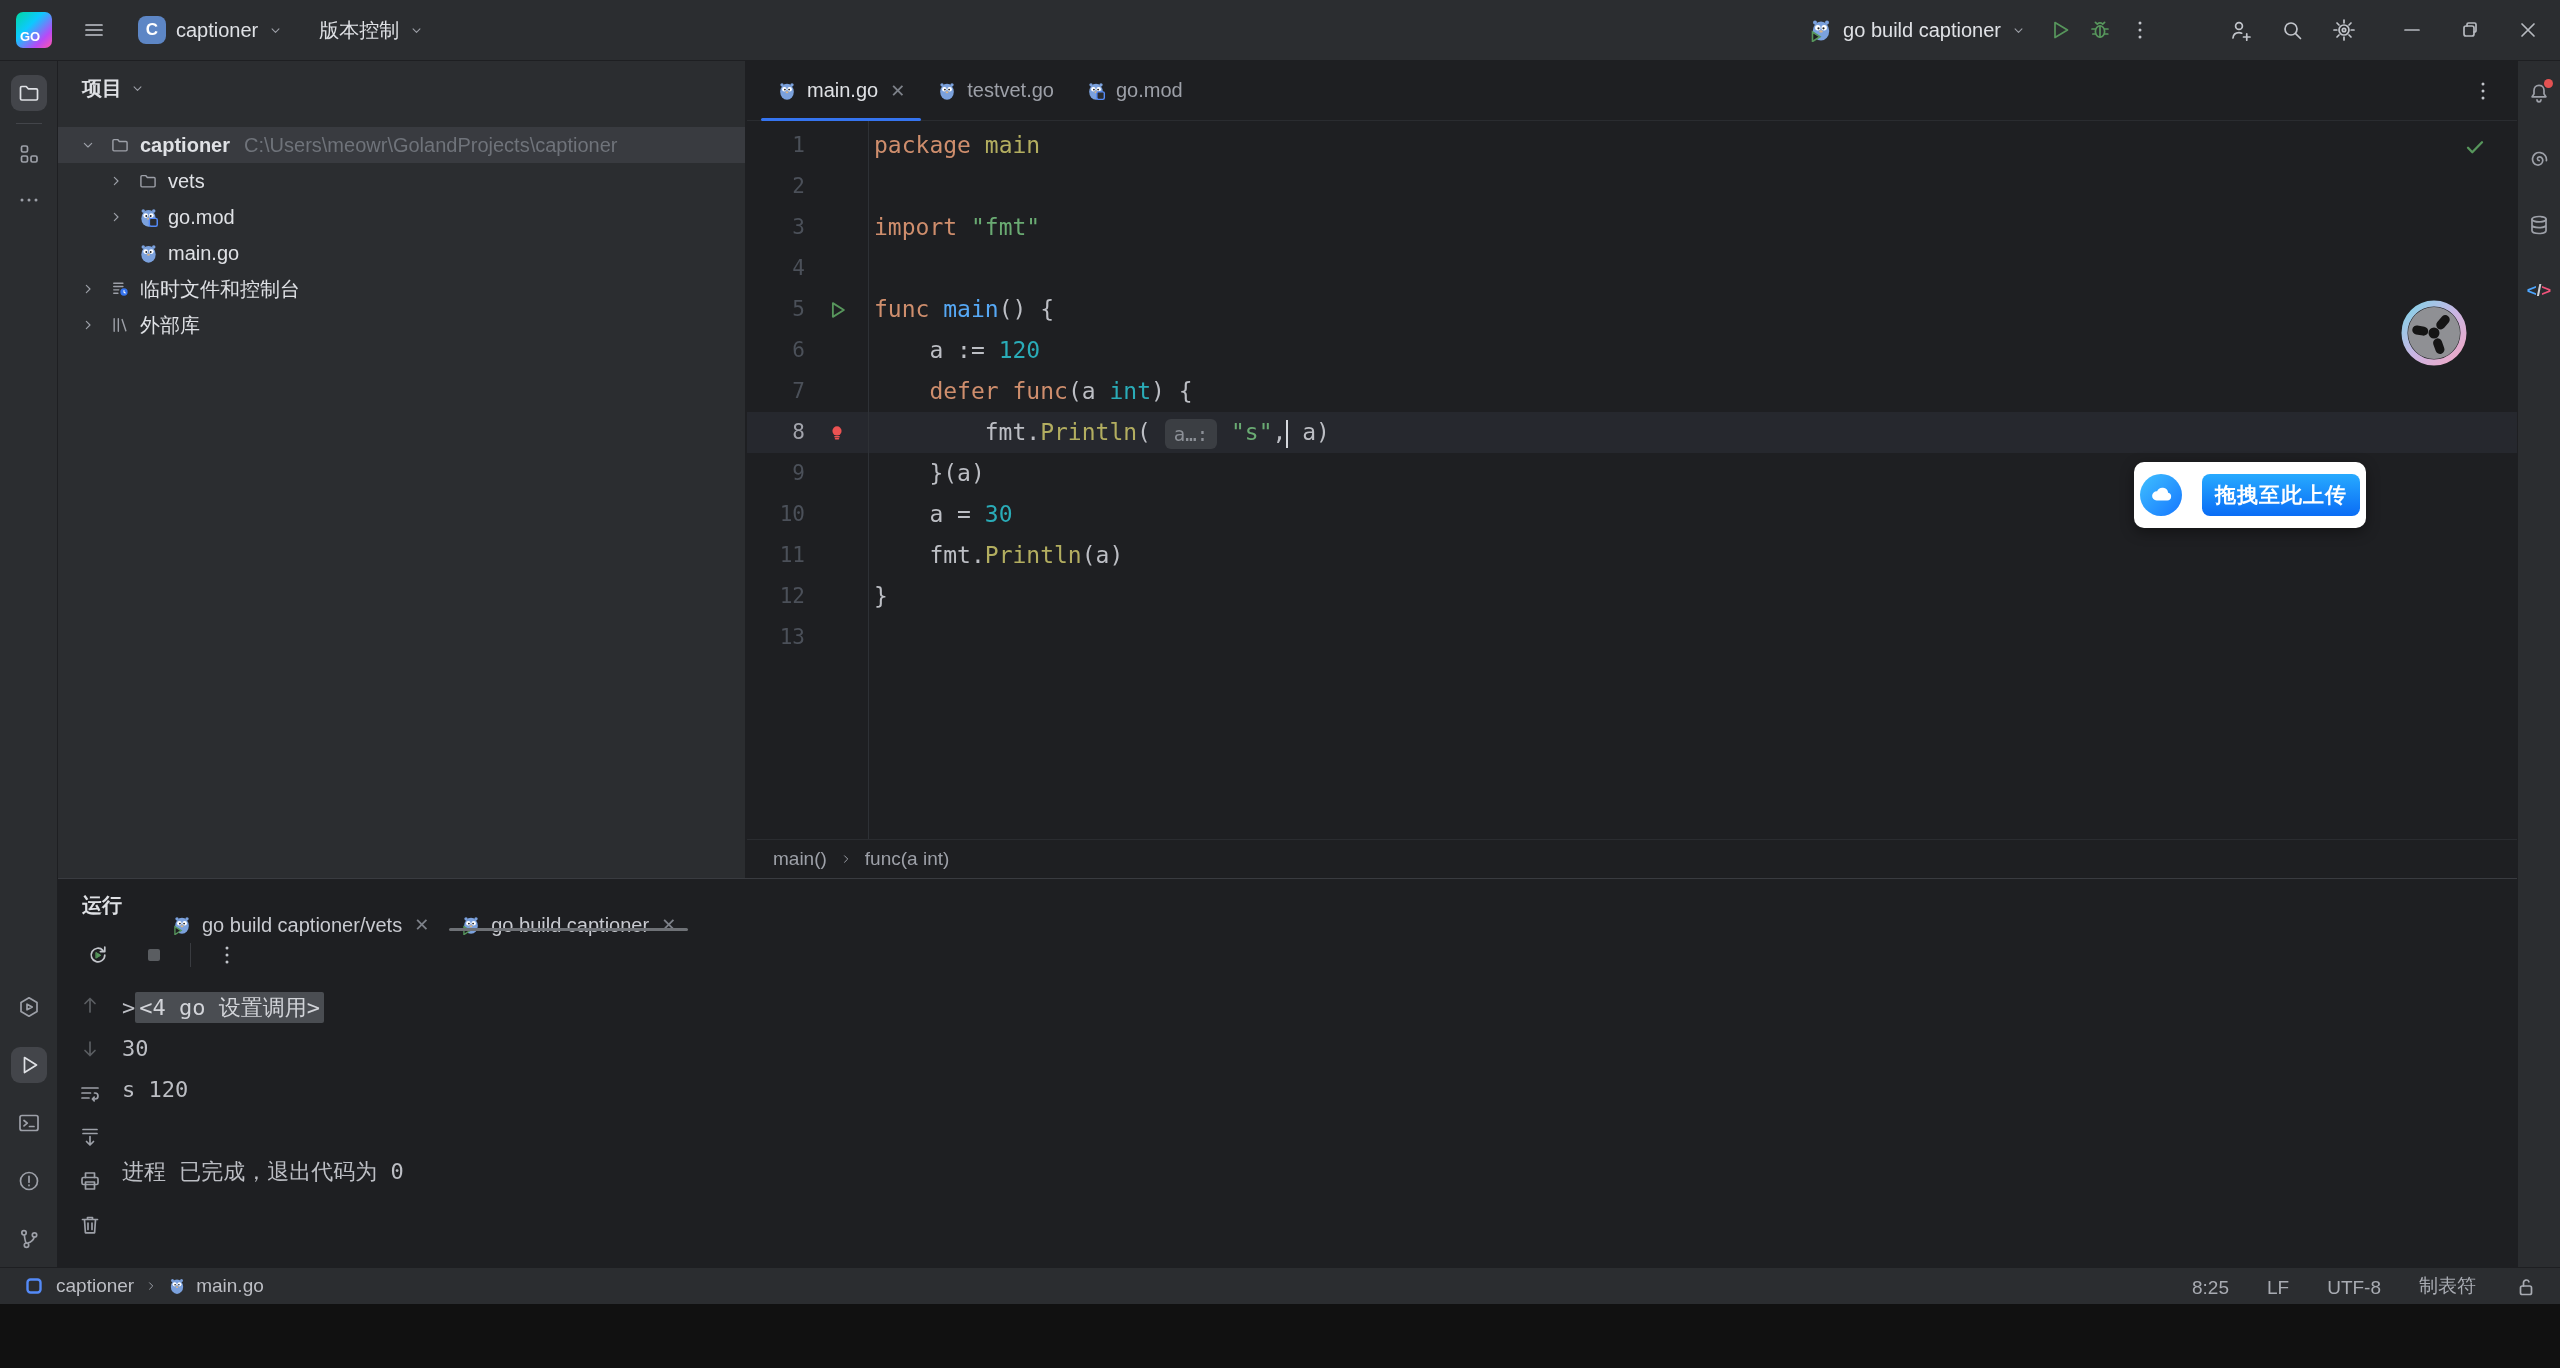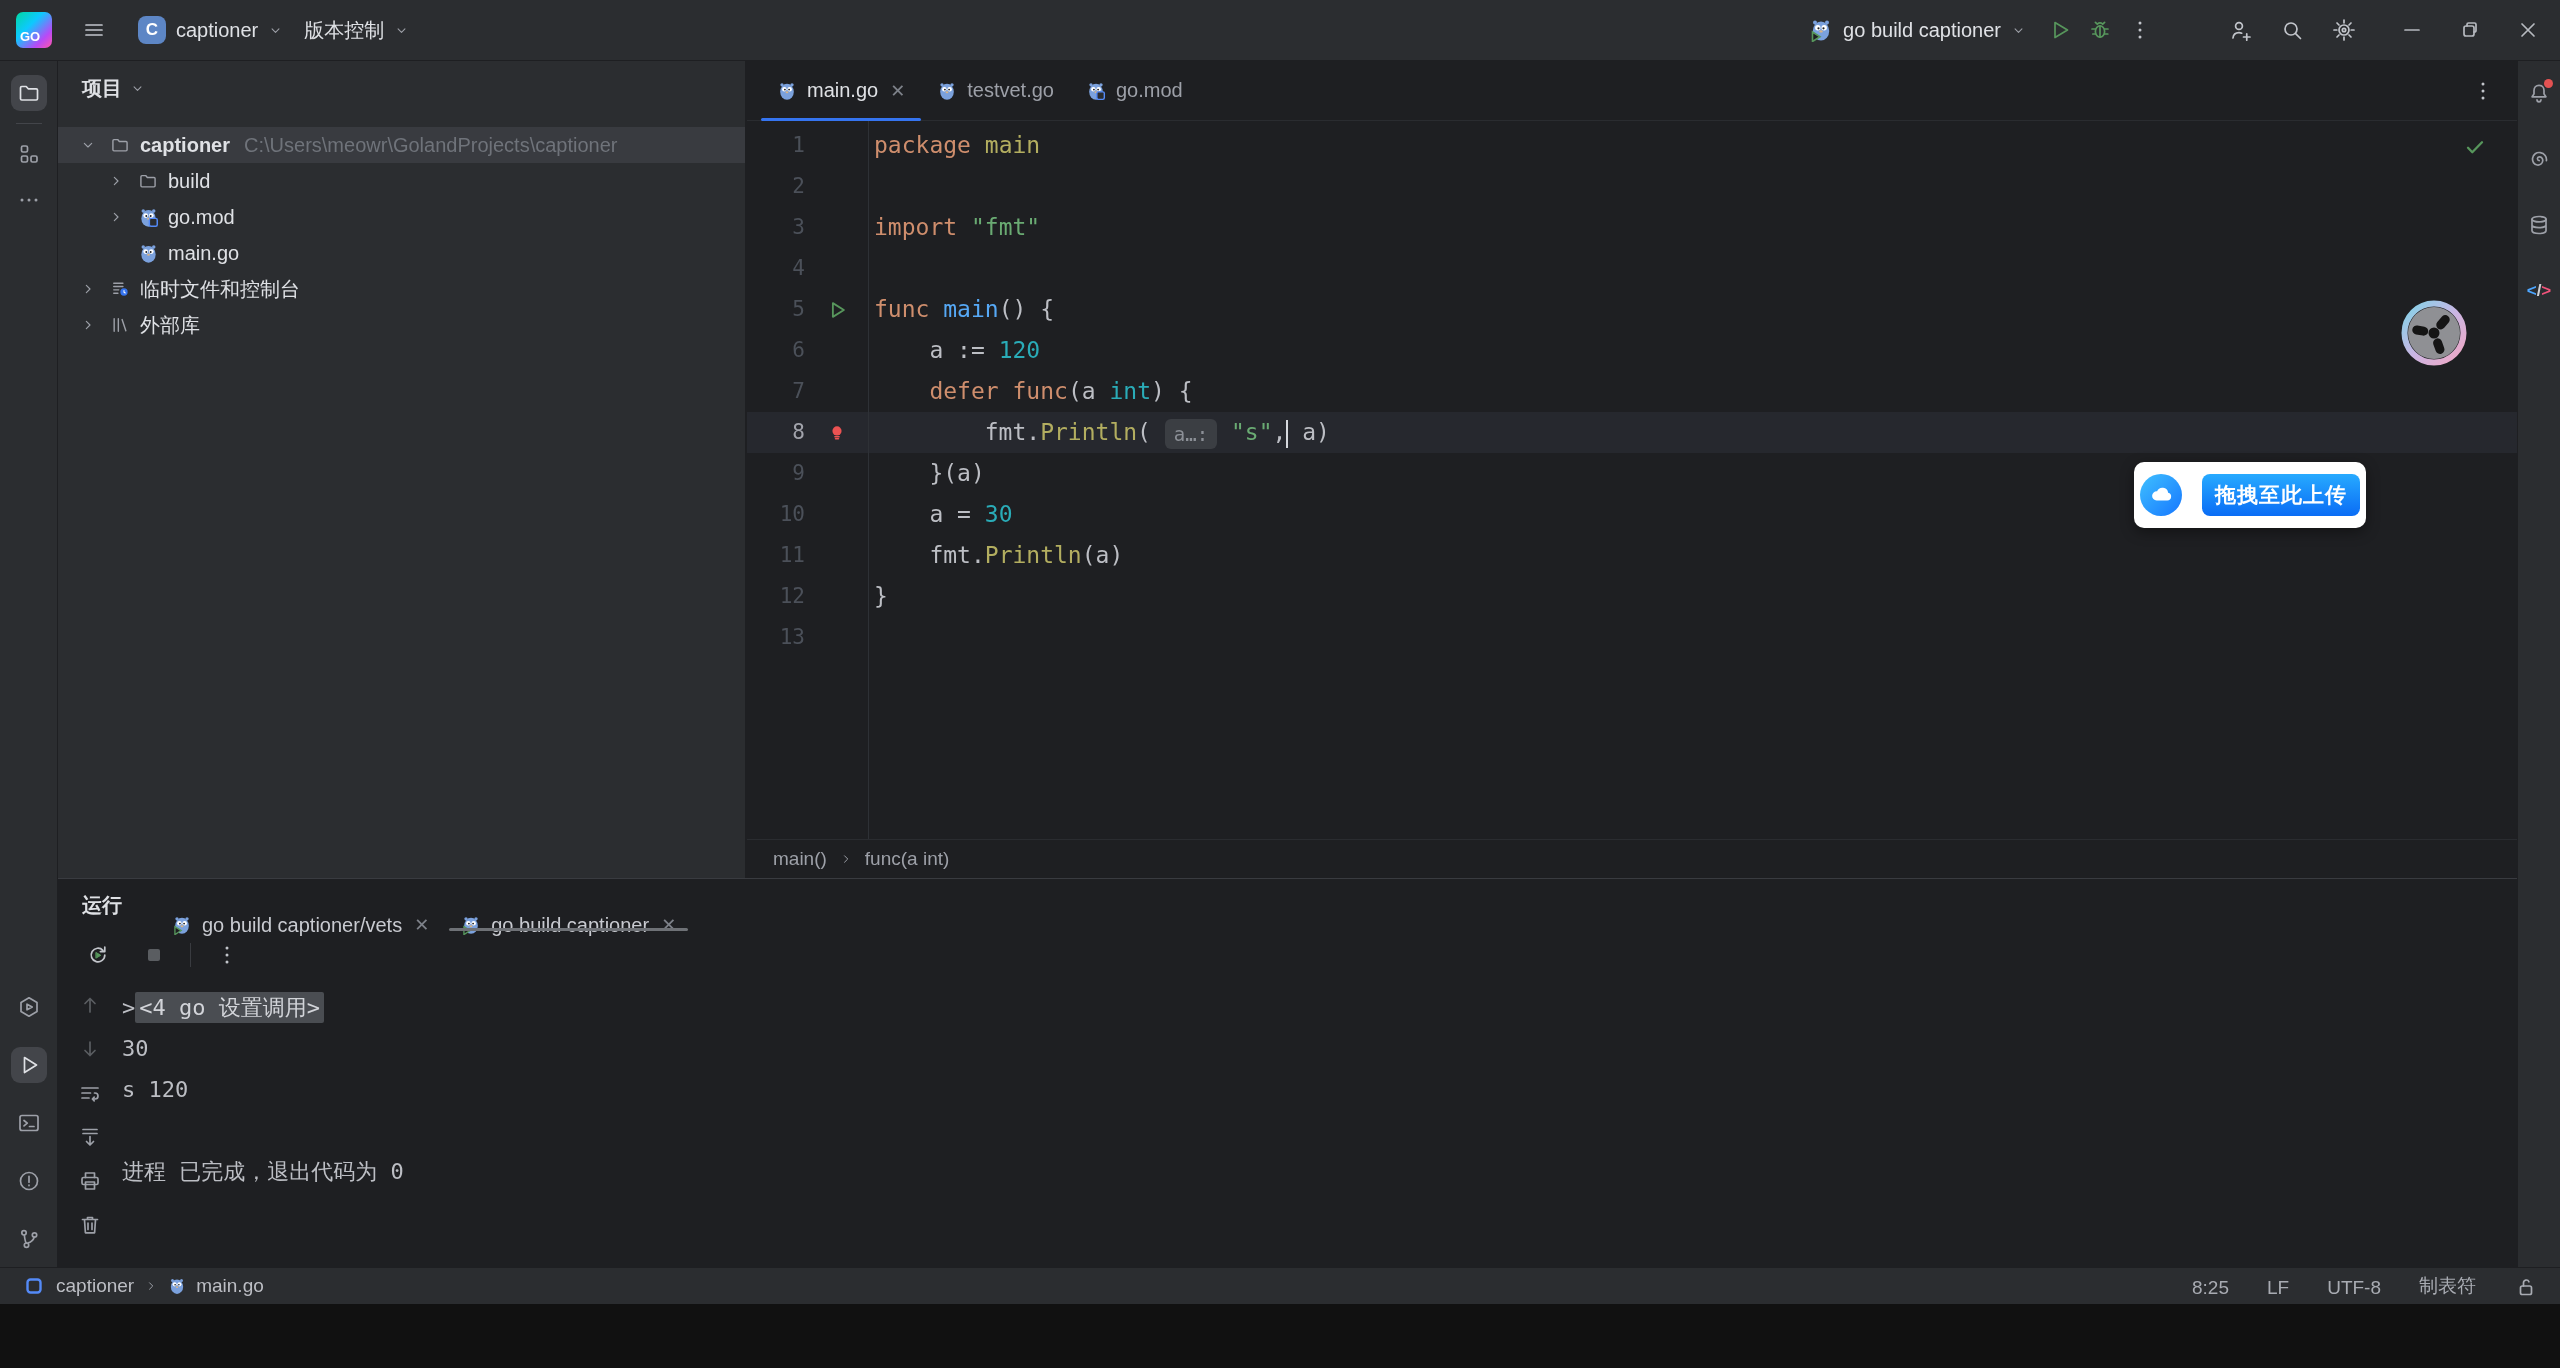--- a/index.html
+++ b/index.html
@@ -108,21 +108,21 @@
       </div>
     <div class="widget" style="margin-left:24px;">
       <span class="avatar">C</span>
       <span>captioner</span>
       <span class="chev">
           <svg class="ic " width="15" height="15" viewBox="0 0 24 24" fill="none" stroke="currentColor" stroke-width="1.7" stroke-linecap="round" stroke-linejoin="round">
             <path d="M6.5 9.5l5.5 5.5 5.5-5.5"></path>
           </svg>
         </span>
     </div>
-    <div class="widget" style="margin-left:21px;font-family:Liberation Serif, serif;">
+    <div class="widget" style="margin-left:36px;font-family:Liberation Serif, serif;">
       <span>版本控制</span>
       <span class="chev">
           <svg class="ic " width="15" height="15" viewBox="0 0 24 24" fill="none" stroke="currentColor" stroke-width="1.7" stroke-linecap="round" stroke-linejoin="round">
             <path d="M6.5 9.5l5.5 5.5 5.5-5.5"></path>
           </svg>
         </span>
     </div>
     <div class="spacer"></div>
     <div class="widget">
       <span>
@@ -289,21 +289,21 @@
                 <span class="tree-chevron">
                   <svg class="ic " width="16" height="16" viewBox="0 0 24 24" fill="none" stroke="currentColor" stroke-width="1.7" stroke-linecap="round" stroke-linejoin="round">
                     <path d="M9.5 6.5l5.5 5.5-5.5 5.5"></path>
                   </svg>
                 </span>
                 <span class="tree-icon">
                   <svg class="ic " width="20" height="20" viewBox="0 0 24 24" fill="none" stroke="currentColor" stroke-width="1.7" stroke-linecap="round" stroke-linejoin="round">
                     <path d="M3.5 6.8c0-.7.6-1.3 1.3-1.3h4.4l2 2.3h8a1.3 1.3 0 0 1 1.3 1.3v8.6a1.3 1.3 0 0 1-1.3 1.3H4.8a1.3 1.3 0 0 1-1.3-1.3z"></path>
                   </svg>
                 </span>
-                <span class="tree-label">build</span>
+                <span class="tree-label">vets</span>
               </div>
               <div class="tree-row" style="padding-left: 46px;">
                 <span class="tree-chevron">
                   <svg class="ic " width="16" height="16" viewBox="0 0 24 24" fill="none" stroke="currentColor" stroke-width="1.7" stroke-linecap="round" stroke-linejoin="round">
                     <path d="M9.5 6.5l5.5 5.5-5.5 5.5"></path>
                   </svg>
                 </span>
                 <span class="tree-icon">
                   <svg class="ic" width="21" height="21" viewBox="0 0 24 24">
                     <circle cx="6" cy="4.6" r="2" fill="#7ba1dd"></circle>

